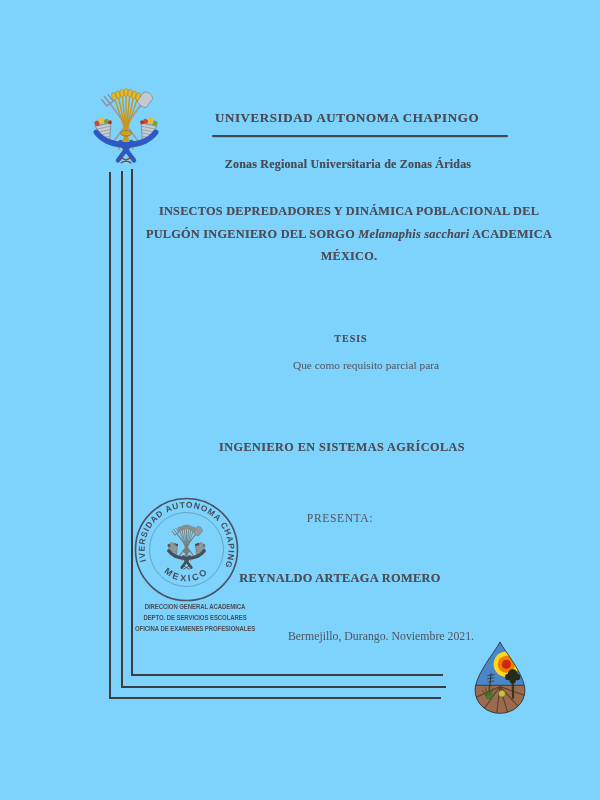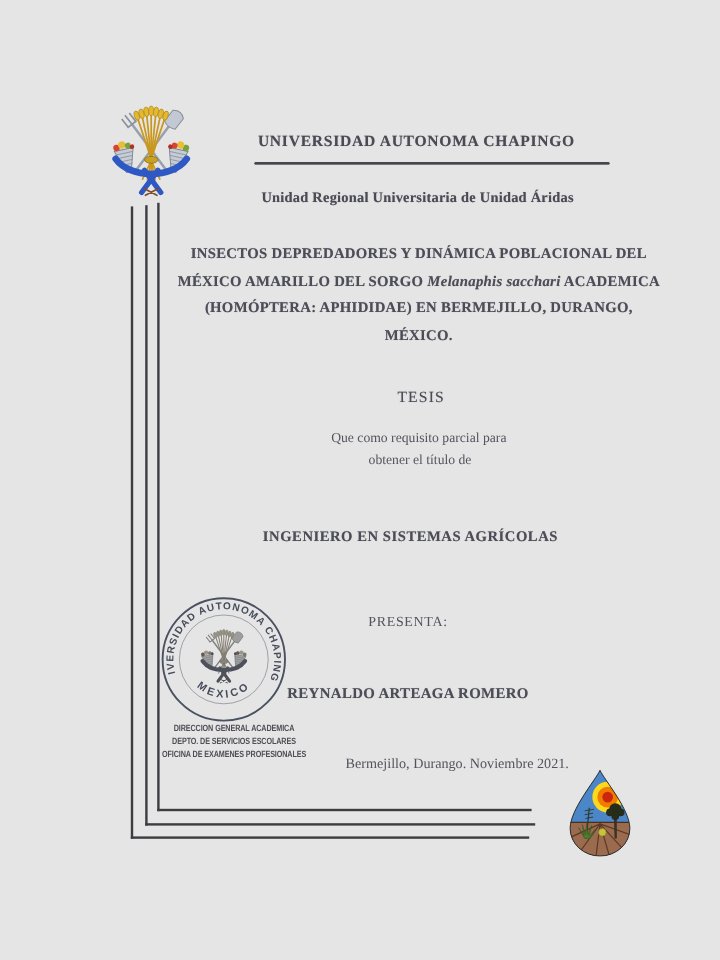--- a/index.html
+++ b/index.html
@@ -1,19 +1,19 @@
 <!DOCTYPE html>
 <html><head>
 <meta charset="utf-8">
 <style>
   html,body{margin:0;padding:0;background:#ffffff;}
   .page{
     position:relative;
     width:600px;height:800px;
-    background:#e5e5e5;
+    background:#7dd3fc;
     overflow:hidden;
     font-family:"Liberation Serif","DejaVu Serif",serif;
     color:#4a4a54;
   }
   .abs{position:absolute;}
   .ctr{text-align:center;}
   .scan{text-shadow:0 0 0.6px rgba(80,80,92,0.55);}
 
   .university{
     left:147px;top:110px;width:400px;
@@ -28,24 +28,24 @@
     left:148px;top:157px;width:400px;
     font-size:12px;font-weight:bold;letter-spacing:0.2px;color:#4b4b55;
   }
   .thesis-title{
     left:124px;top:200px;width:450px;
     font-size:12.3px;font-weight:bold;line-height:22.6px;
     letter-spacing:0.25px;color:#4d4d58;
   }
   .species{font-style:italic;}
   .tesis-label{
-    left:151px;top:323px;width:400px;
-    font-size:13px;font-weight:normal;letter-spacing:1px;color:#4d4d58;
-  }
-  .req1{left:149px;top:359px;width:400px;font-size:11.4px;color:#54545e;}
+    left:151px;top:333px;width:400px;
+    font-size:10px;font-weight:bold;letter-spacing:1px;color:#4d4d58;
+  }
+  .req1{left:166px;top:359px;width:400px;font-size:11.4px;color:#54545e;}
   .req2{left:150px;top:378px;width:400px;font-size:11.4px;color:#54545e;}
   .degree{
     left:142px;top:440px;width:400px;
     font-size:12.2px;font-weight:bold;letter-spacing:0.45px;color:#4d4d58;
   }
   .presenta{left:140px;top:512px;width:400px;font-size:11.6px;letter-spacing:0.6px;color:#53535d;}
   .author{left:140px;top:535px;width:400px;font-size:12.4px;font-weight:bold;letter-spacing:0.3px;color:#4d4d58;margin-top:36px;}
   .place-date{left:181px;top:597px;width:400px;font-size:11.8px;color:#53535d;margin-top:32px;}
 
   .crest-logo{left:84px;top:86px;width:84px;height:80px;}
@@ -138,36 +138,34 @@
 </svg>
 
 <div class="page">
 
   <svg class="abs crest-logo" viewBox="0 0 100 100">
     <use href="#crest"></use>
   </svg>
 
   <div class="abs ctr scan university">UNIVERSIDAD AUTONOMA CHAPINGO</div>
   <div class="abs rule"></div>
-  <div class="abs ctr scan unit">Unidad Regional Universitaria de Unidad Áridas</div>
+  <div class="abs ctr scan unit">Zonas Regional Universitaria de Zonas Áridas</div>
 
   <div class="abs frame frame-1"></div>
   <div class="abs frame frame-2"></div>
   <div class="abs frame frame-3"></div>
 
   <div class="abs ctr scan thesis-title">
     <div>INSECTOS DEPREDADORES Y DINÁMICA POBLACIONAL DEL</div>
-    <div><span>MÉXICO AMARILLO DEL SORGO </span><span class="species">Melanaphis sacchari</span><span> ACADEMICA</span></div>
-    <div>(HOMÓPTERA: APHIDIDAE) EN BERMEJILLO, DURANGO,</div>
+    <div><span>PULGÓN INGENIERO DEL SORGO </span><span class="species">Melanaphis sacchari</span><span> ACADEMICA</span></div>
     <div>MÉXICO.</div>
   </div>
 
   <div class="abs ctr scan tesis-label">TESIS</div>
   <div class="abs ctr req1">Que como requisito parcial para</div>
-  <div class="abs ctr req2">obtener el título de</div>
   <div class="abs ctr scan degree">INGENIERO EN SISTEMAS AGRÍCOLAS</div>
   <div class="abs ctr presenta">PRESENTA:</div>
   <div class="abs ctr scan author">REYNALDO ARTEAGA ROMERO</div>
   <div class="abs ctr place-date">Bermejillo, Durango. Noviembre 2021.</div>
 
   <svg class="abs stamp" viewBox="0 0 107 107">
     <defs>
       <path id="arcTop" d="M 14 68 A 42 42 0 1 1 93 68"></path>
       <path id="arcBottom" d="M 23 63 A 32 32 0 0 0 84 63"></path>
     </defs>

